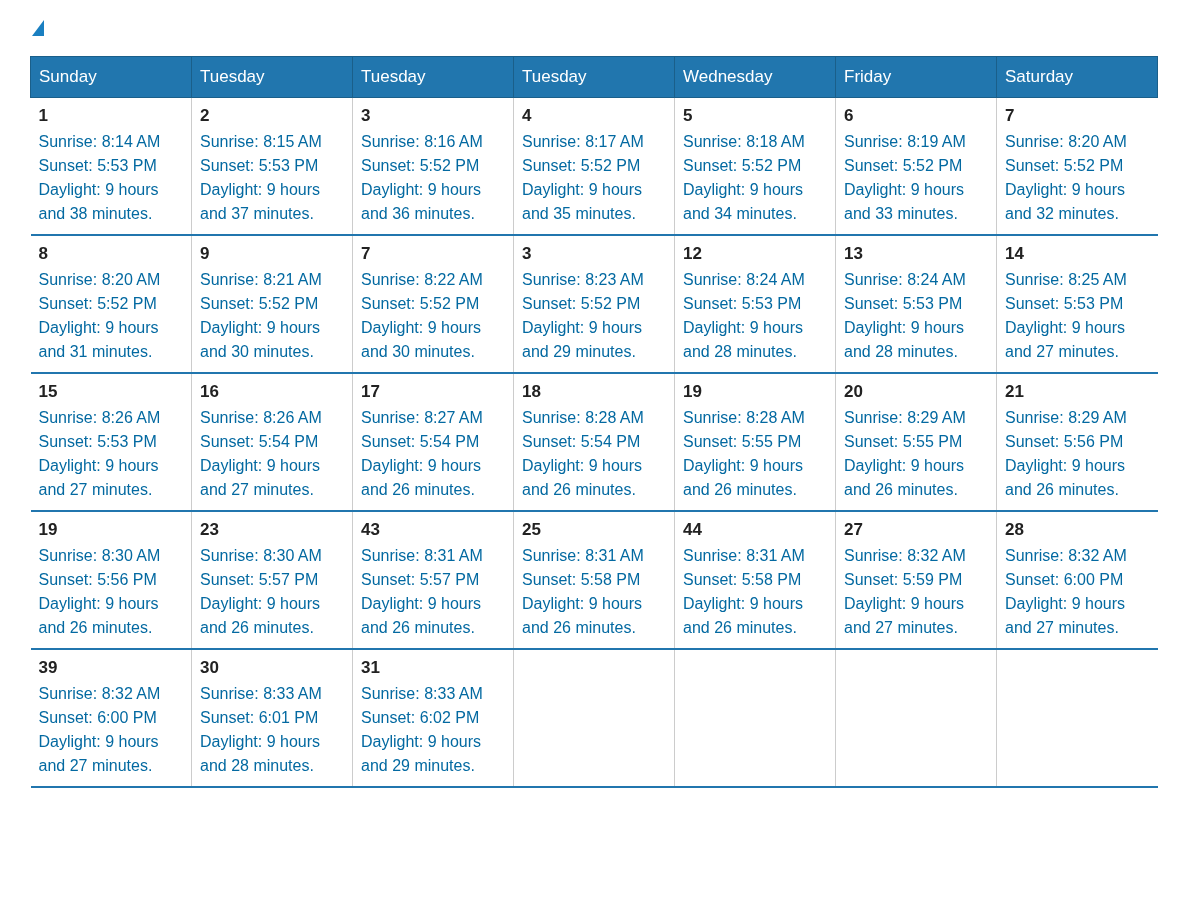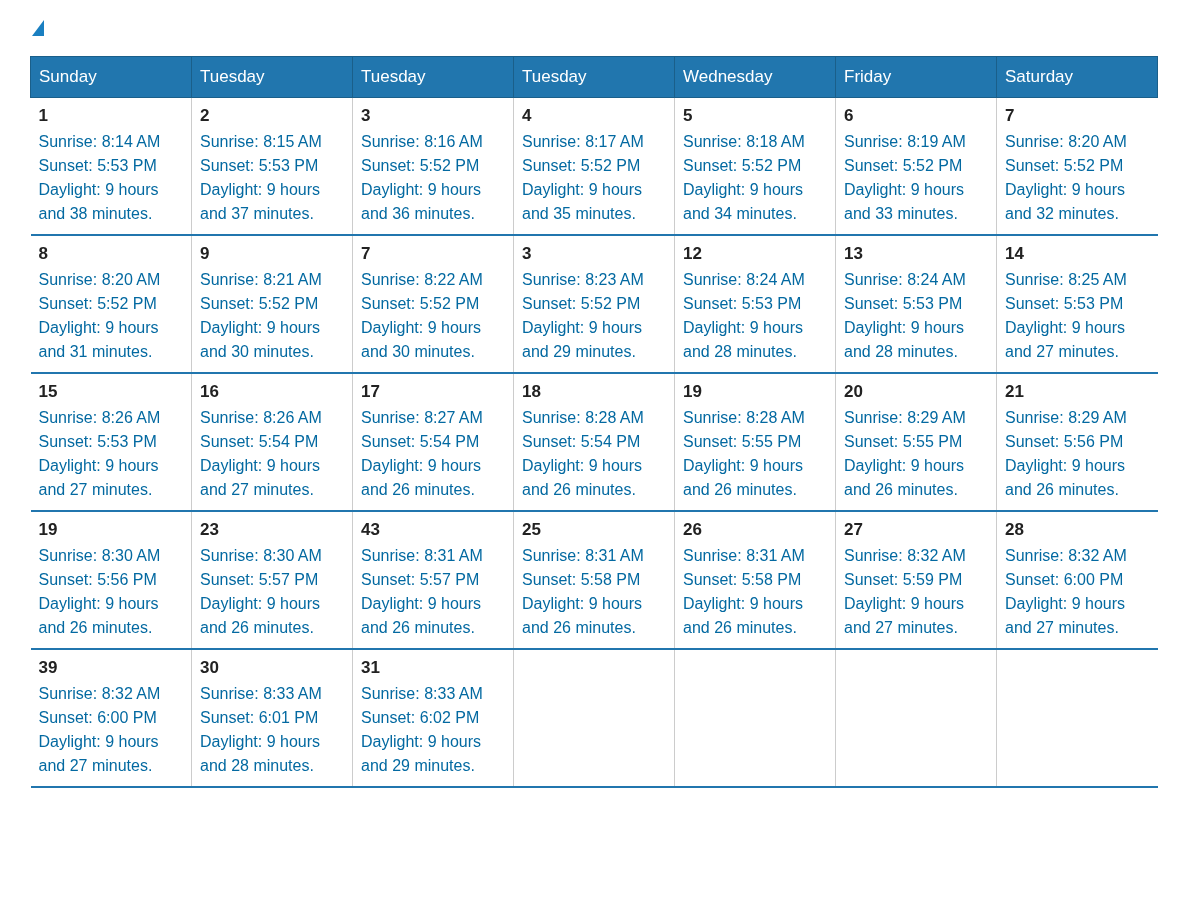--- a/index.html
+++ b/index.html
@@ -359,21 +359,21 @@
         <td>
           <span class="day-number">25</span>
           <div class="day-info">
             Sunrise: 8:31 AM<br>
             Sunset: 5:58 PM<br>
             Daylight: 9 hours<br>
             and 26 minutes.
           </div>
         </td>
         <td>
-          <span class="day-number">26</span>
+          <span class="day-number">44</span>
           <div class="day-info">
             Sunrise: 8:31 AM<br>
             Sunset: 5:58 PM<br>
             Daylight: 9 hours<br>
             and 26 minutes.
           </div>
         </td>
         <td>
           <span class="day-number">27</span>
           <div class="day-info">

